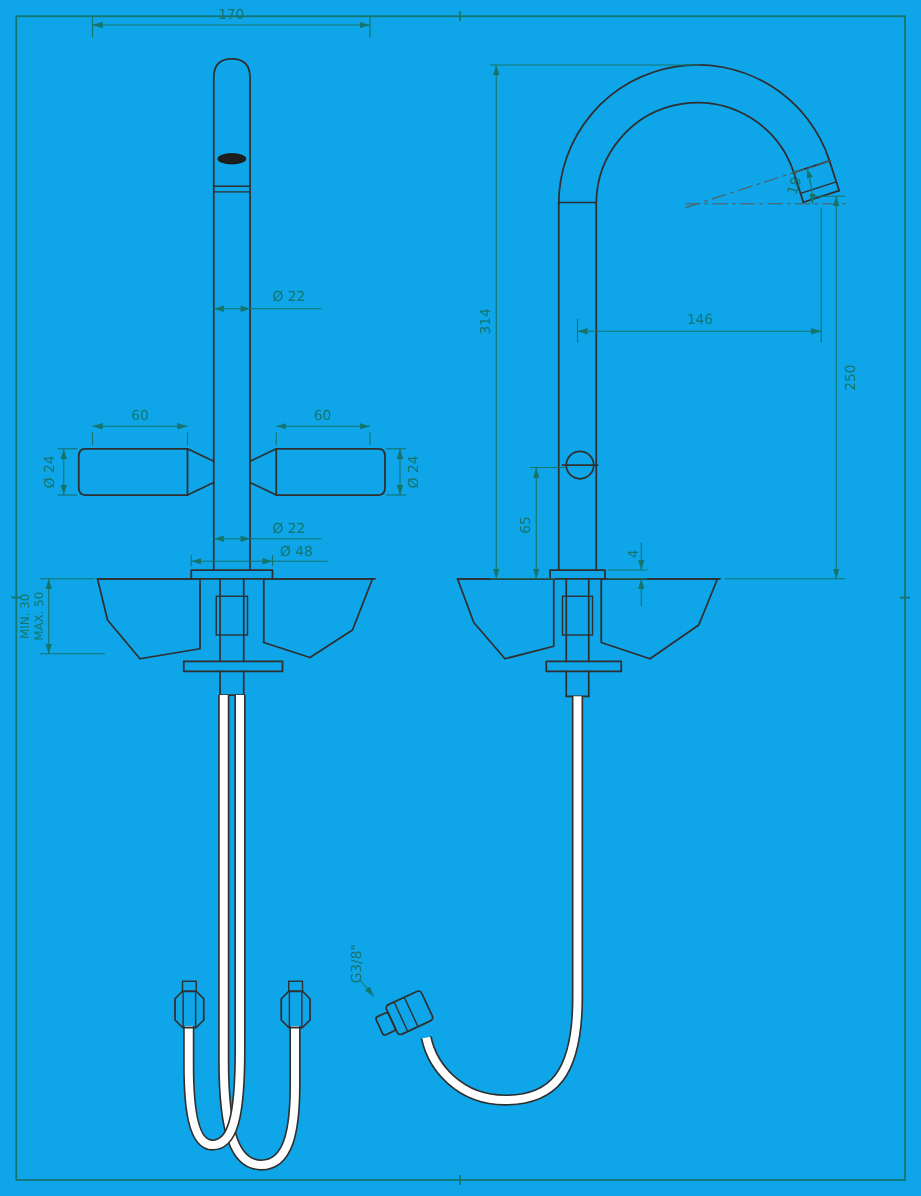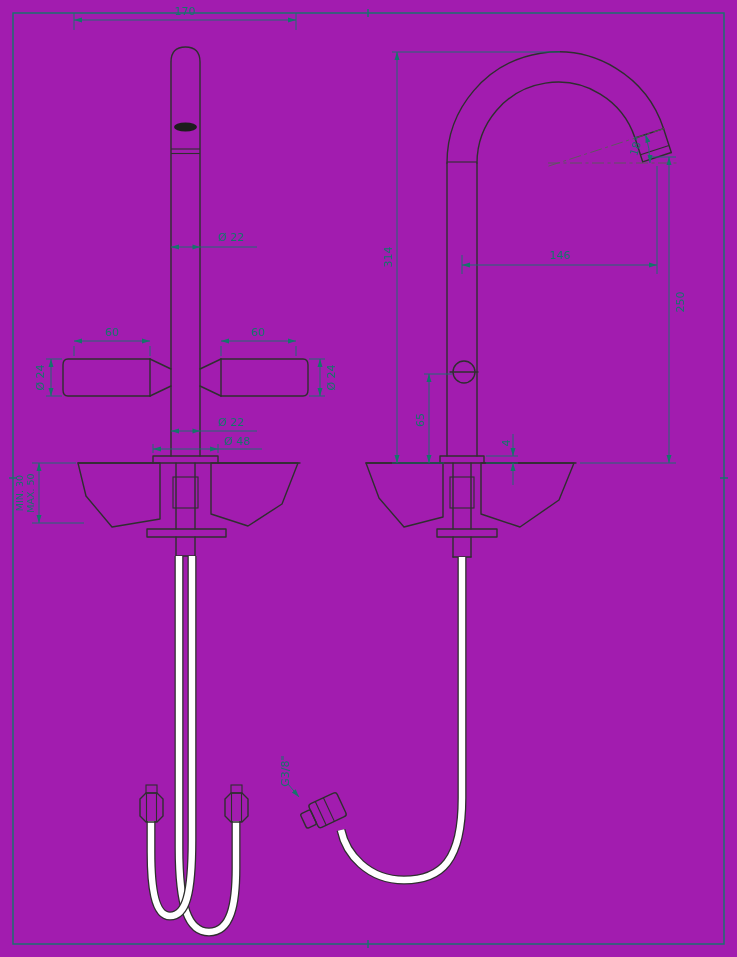--- a/index.html
+++ b/index.html
@@ -1,16 +1,16 @@
 <!DOCTYPE html>
 <html><head>
 <meta charset="utf-8">
 <style>
   html,body{margin:0;padding:0;background:#fff;}
-  .sheet{position:relative;width:737px;height:957px;background:#a21caf;overflow:hidden;}
+  .sheet{position:relative;width:737px;height:957px;background:#0ea5e9;overflow:hidden;}
   svg{display:block;}
   svg text{font-family:"DejaVu Sans",sans-serif;}
   .k{stroke:#2f2f2f;stroke-width:1.4;fill:none;stroke-linejoin:round;stroke-linecap:round;}
   .kt{stroke:#2f2f2f;stroke-width:1.1;fill:none;}
   .d{stroke:#15756b;stroke-width:0.9;fill:none;}
   .dt{fill:#15756b;font-size:11px;}
   .dts{fill:#15756b;font-size:9.5px;}
   .c{stroke:#5a5a5a;stroke-width:0.9;fill:none;stroke-dasharray:12 3.5 3 3.5;}
   .hoA{stroke:#2f2f2f;stroke-width:9;fill:none;stroke-linecap:butt;}
   .hoB{stroke:#ffffff;stroke-width:6.4;fill:none;stroke-linecap:butt;}

